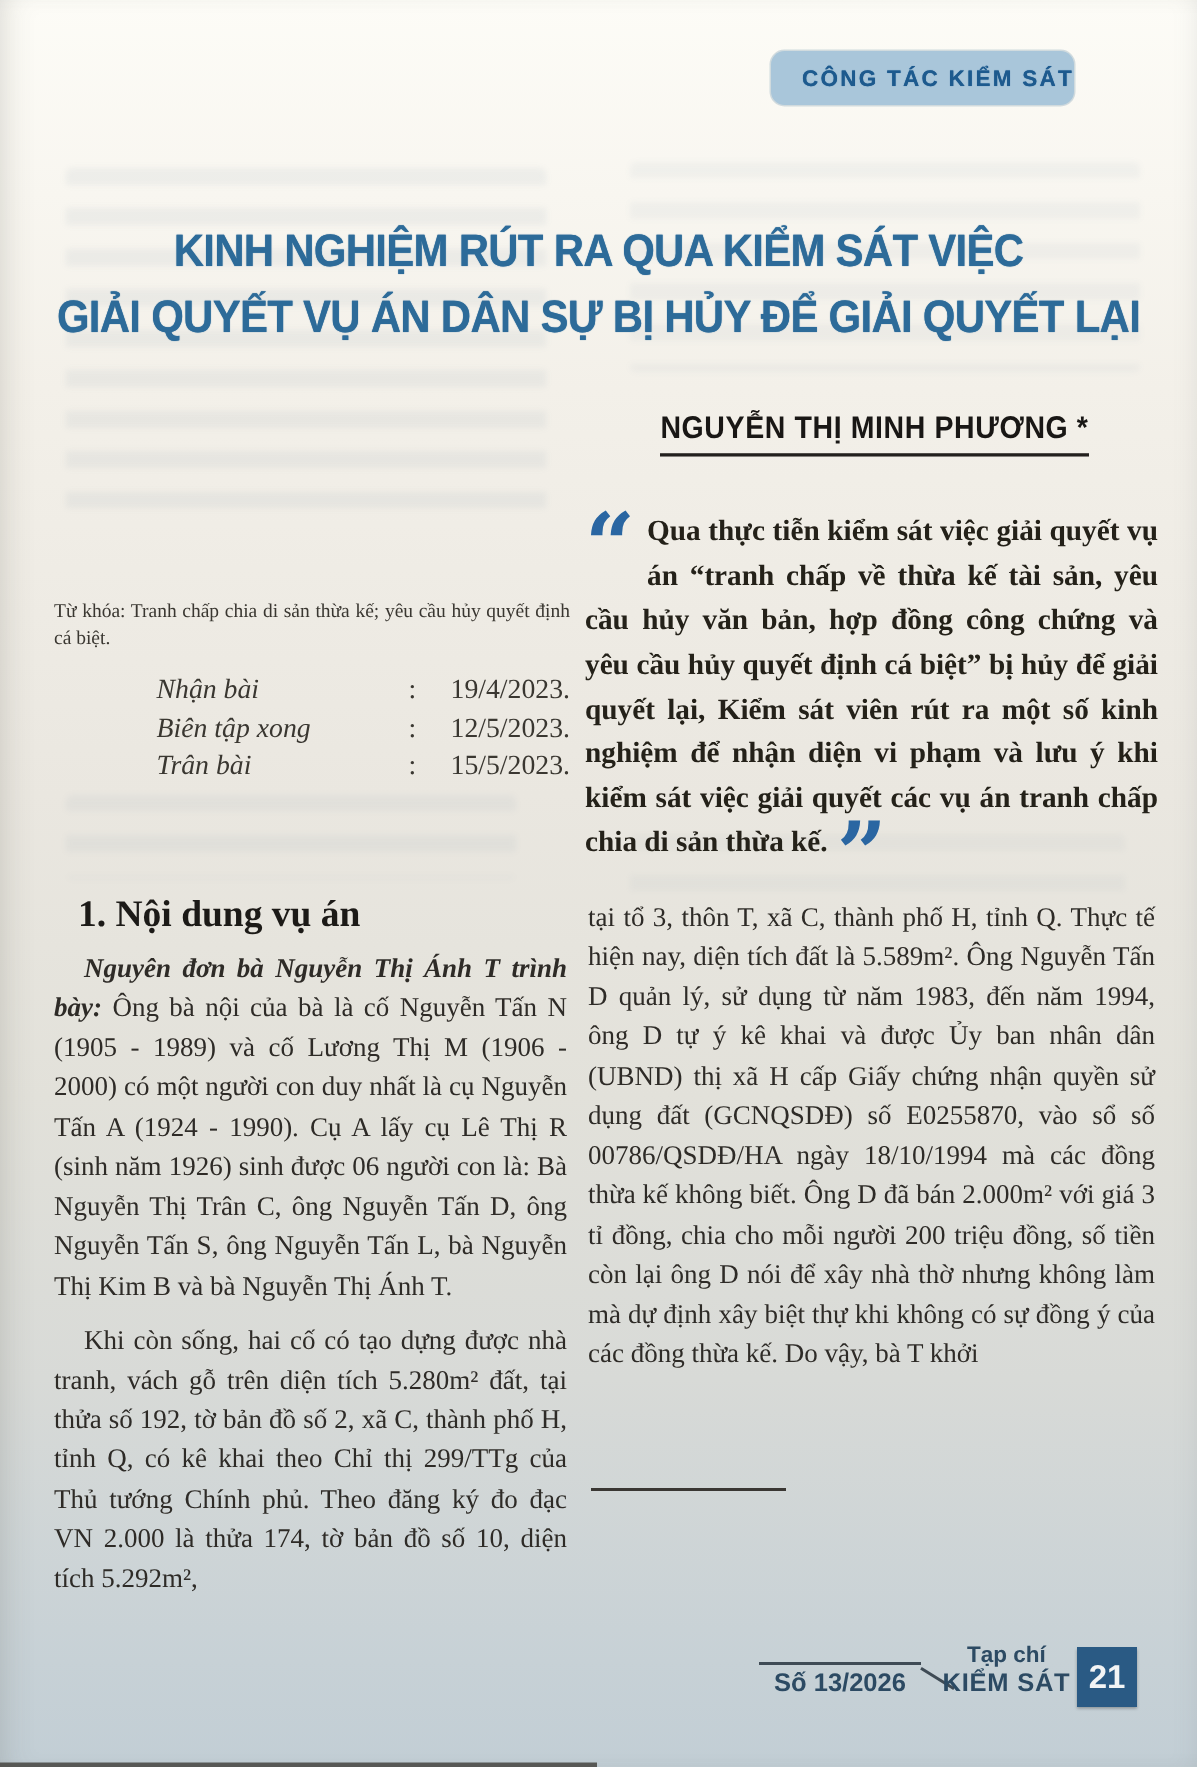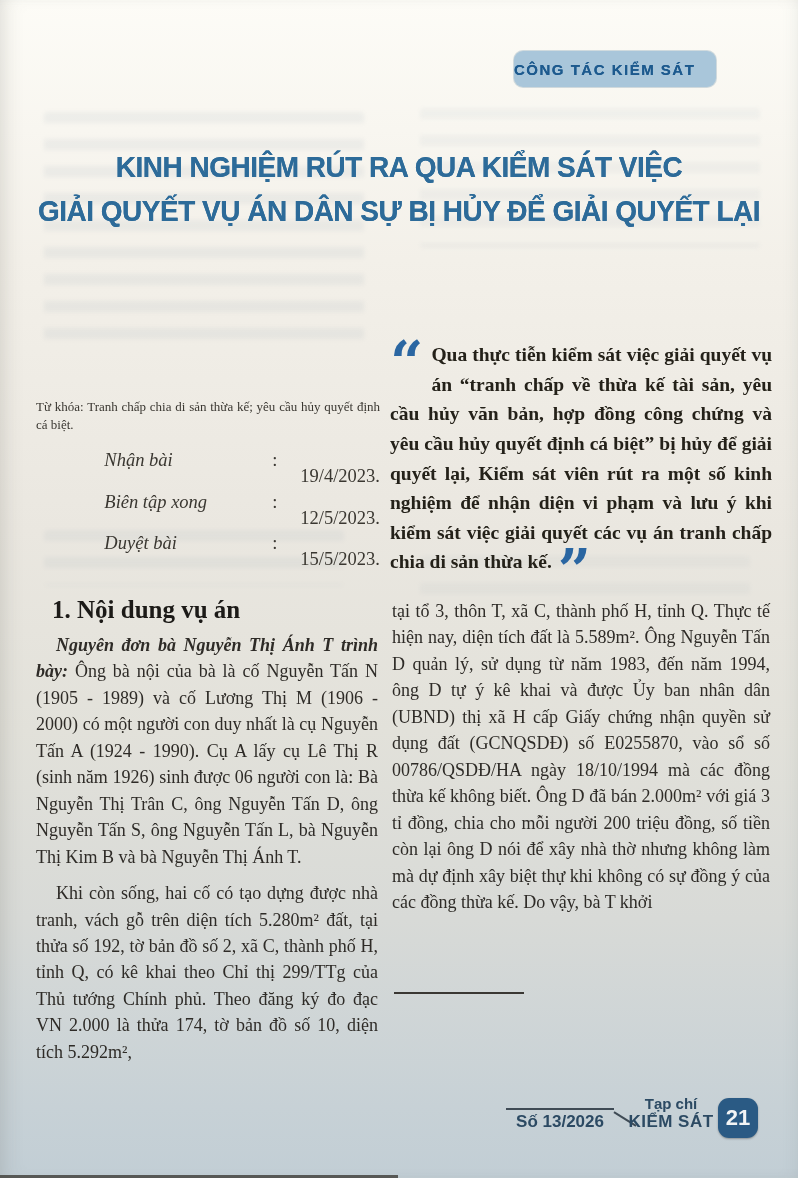--- a/index.html
+++ b/index.html
@@ -14,24 +14,24 @@
   }
   .abs{position:absolute;}
   
   .bleed{
     background:repeating-linear-gradient(180deg, rgba(105,130,150,.16) 0 11px, rgba(0,0,0,0) 11px 27px);
     filter:blur(2.2px);
     opacity:.5;
     border-radius:4px;
   }
   .badge{
-    left:514px;top:51px;width:202px;height:36px;
+    left:514px;top:34px;width:202px;height:36px;
     background:#a9c6da;
     border-radius:9px;
-    display:flex;align-items:center;justify-content:flex-start;
+    display:flex;align-items:center;justify-content:flex-end;
     box-shadow:0 0 0 1px rgba(130,160,180,.35);
   }
   .badge span{
     font-family:"Liberation Sans",sans-serif;
     font-weight:bold;font-size:15px;letter-spacing:1.5px;color:#1d5a8e;
     text-shadow:0 0 .5px #1d5a8e;
   }
   .title{
     left:30px;top:148px;width:738px;text-align:center;
     font-family:"Liberation Sans",sans-serif;
@@ -66,21 +66,21 @@
   .keywords{
     left:36px;top:383px;width:344px;
     font-size:13px;line-height:1.35;color:#3a3731;
     text-align:justify;
     margin-top:15px;
   }
   .dates{left:36px;top:448px;width:344px;font-style:italic;font-size:18.5px;color:#3a3731;}
   .dates .row{display:flex;line-height:1.38;justify-content:flex-end;}
   .dates .lab{width:168px;}
   .dates .sep{width:28px;font-style:normal;}
-  .dates .val{font-style:normal;margin-top:16px;}
+  .dates .val{font-style:normal;}
   .heading{
     left:52px;top:596px;width:320px;
     font-weight:bold;font-size:25px;color:#1c1a17;
   }
   .colL{left:36px;top:632px;width:342px;}
   .colR{left:392px;top:598px;width:378px;}
   .body-p{
     font-size:18px;line-height:1.47;text-align:justify;color:#2e2b27;
     margin:0 0 10px 0;text-indent:20px;
   }
@@ -103,21 +103,20 @@
   .footer-journal{
     left:626px;top:1096px;width:90px;text-align:center;
     font-family:"Liberation Sans",sans-serif;font-weight:bold;color:#2c4a63;line-height:1.1;
   }
   .footer-journal .l1{font-size:15px;display:block;}
   .footer-journal .l2{font-size:17px;display:block;letter-spacing:.5px;border-bottom:0;}
   .pagenum{
     left:718px;top:1098px;width:40px;height:40px;
     background:#2a5a84;display:flex;align-items:center;justify-content:center;
     box-shadow:0 1px 2px rgba(0,0,0,.3);
-    border-radius:11px;
   }
   .pagenum span{font-family:"Liberation Sans",sans-serif;font-weight:bold;font-size:22px;color:#f2f4f5;}
   .bottom-line{left:0;top:1175px;width:398px;height:3px;background:#45443f;opacity:.85;}
 </style>
 </head>
 <body>
 
 <div class="page">
 
   <div class="abs bleed" style="left:44px;top:112px;width:320px;height:240px;"></div>
@@ -127,40 +126,43 @@
 
   <div class="abs badge">
     <span>CÔNG TÁC KIỂM SÁT</span>
   </div>
 
   <div class="abs title">
     <div>KINH NGHIỆM RÚT RA QUA KIỂM SÁT VIỆC</div>
     <div>GIẢI QUYẾT VỤ ÁN DÂN SỰ BỊ HỦY ĐỂ GIẢI QUYẾT LẠI</div>
   </div>
 
+  <div class="abs author">
+    <span>NGUYỄN THỊ MINH PHƯƠNG *</span>
+  </div>
 
   <div class="abs quote">
     <span class="qmark qopen">“</span><span>Qua thực tiễn kiểm sát việc giải quyết vụ án “tranh chấp về thừa kế tài sản, yêu cầu hủy văn bản, hợp đồng công chứng và yêu cầu hủy quyết định cá biệt” bị hủy để giải quyết lại, Kiểm sát viên rút ra một số kinh nghiệm để nhận diện vi phạm và lưu ý khi kiểm sát việc giải quyết các vụ án tranh chấp chia di sản thừa kế.</span><span class="qmark qclose">”</span>
   </div>
 
   <div class="abs keywords">Từ khóa: Tranh chấp chia di sản thừa kế; yêu cầu hủy quyết định cá biệt.</div>
 
   <div class="abs dates">
     <div class="row">
       <span class="lab">Nhận bài</span>
       <span class="sep">:</span>
       <span class="val">19/4/2023.</span>
     </div>
     <div class="row">
       <span class="lab">Biên tập xong</span>
       <span class="sep">:</span>
       <span class="val">12/5/2023.</span>
     </div>
     <div class="row">
-      <span class="lab">Duyệt bài</span>
+      <span class="lab">Trân bài</span>
       <span class="sep">:</span>
       <span class="val">15/5/2023.</span>
     </div>
   </div>
 
   <div class="abs heading">1. Nội dung vụ án</div>
 
   <div class="abs colL">
     <p class="body-p"><span class="lead-italic">Nguyên đơn bà Nguyễn Thị Ánh T trình bày:</span><span> Ông bà nội của bà là cố Nguyễn Tấn N (1905 - 1989) và cố Lương Thị M (1906 - 2000) có một người con duy nhất là cụ Nguyễn Tấn A (1924 - 1990). Cụ A lấy cụ Lê Thị R (sinh năm 1926) sinh được 06 người con là: Bà Nguyễn Thị Trân C, ông Nguyễn Tấn D, ông Nguyễn Tấn S, ông Nguyễn Tấn L, bà Nguyễn Thị Kim B và bà Nguyễn Thị Ánh T.</span></p>
     <p class="body-p">Khi còn sống, hai cố có tạo dựng được nhà tranh, vách gỗ trên diện tích 5.280m² đất, tại thửa số 192, tờ bản đồ số 2, xã C, thành phố H, tỉnh Q, có kê khai theo Chỉ thị 299/TTg của Thủ tướng Chính phủ. Theo đăng ký đo đạc VN 2.000 là thửa 174, tờ bản đồ số 10, diện tích 5.292m²,</p>

